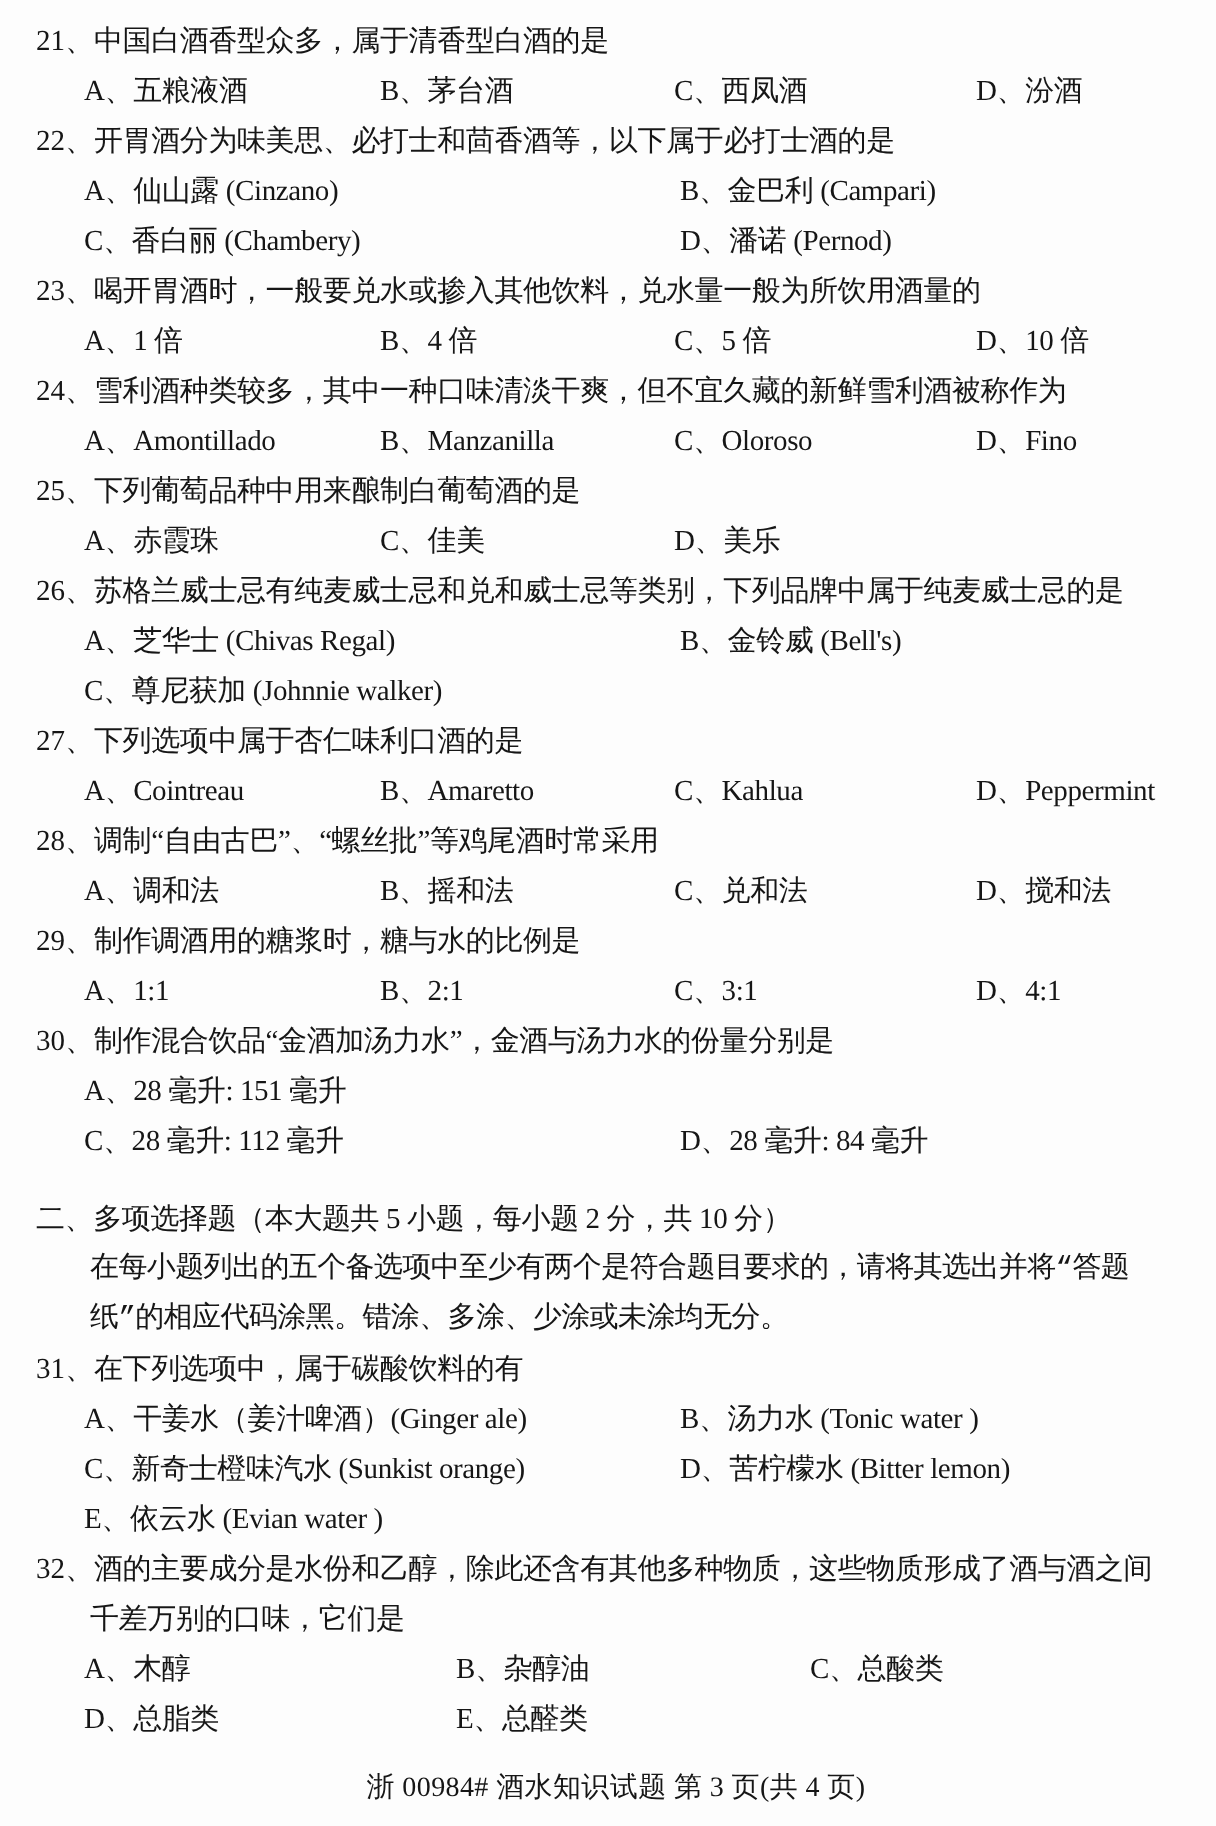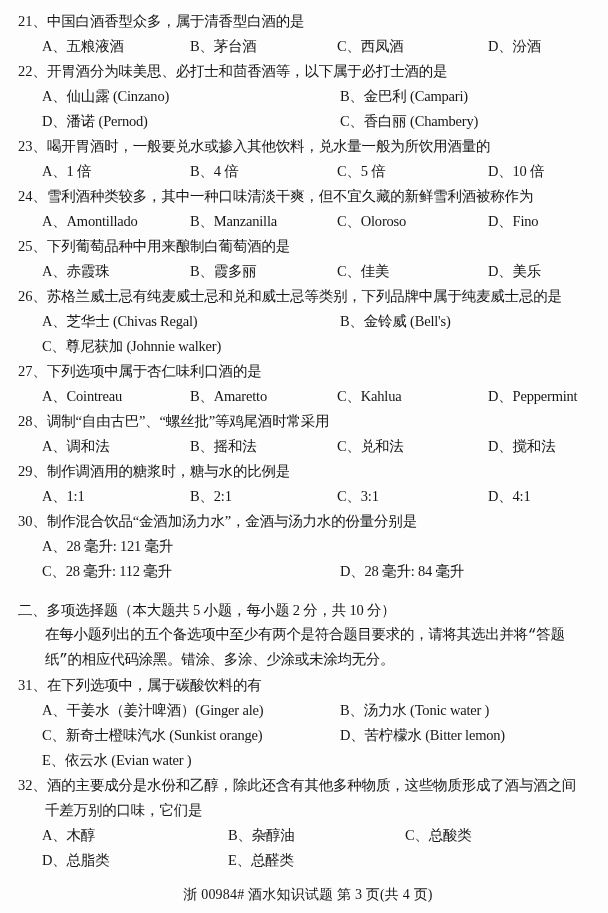--- a/index.html
+++ b/index.html
@@ -66,22 +66,22 @@
           <div class="opt">D、汾酒</div>
         </div>
       </div>
       <div class="question">
         <div class="q-header"><span class="q-num">22、</span><span>开胃酒分为味美思、必打士和茴香酒等，以下属于必打士酒的是</span></div>
         <div class="opt-row cols2">
           <div class="opt">A、仙山露 (Cinzano)</div>
           <div class="opt">B、金巴利 (Campari)</div>
         </div>
         <div class="opt-row cols2">
+          <div class="opt">C、香白丽 (Chambery)</div>
           <div class="opt">D、潘诺 (Pernod)</div>
-          <div class="opt">C、香白丽 (Chambery)</div>
         </div>
       </div>
       <div class="question">
         <div class="q-header"><span class="q-num">23、</span><span>喝开胃酒时，一般要兑水或掺入其他饮料，兑水量一般为所饮用酒量的</span></div>
         <div class="opt-row cols4">
           <div class="opt">A、1 倍</div>
           <div class="opt">B、4 倍</div>
           <div class="opt">C、5 倍</div>
           <div class="opt">D、10 倍</div>
         </div>
@@ -92,21 +92,20 @@
           <div class="opt">A、Amontillado</div>
           <div class="opt">B、Manzanilla</div>
           <div class="opt">C、Oloroso</div>
           <div class="opt">D、Fino</div>
         </div>
       </div>
       <div class="question">
         <div class="q-header"><span class="q-num">25、</span><span>下列葡萄品种中用来酿制白葡萄酒的是</span></div>
         <div class="opt-row cols4">
           <div class="opt">A、赤霞珠</div>
-          <div class="opt">B、霞多丽</div>
           <div class="opt">C、佳美</div>
           <div class="opt">D、美乐</div>
         </div>
       </div>
       <div class="question">
         <div class="q-header"><span class="q-num">26、</span><span>苏格兰威士忌有纯麦威士忌和兑和威士忌等类别，下列品牌中属于纯麦威士忌的是</span></div>
         <div class="opt-row cols2">
           <div class="opt">A、芝华士 (Chivas Regal)</div>
           <div class="opt">B、金铃威 (Bell's)</div>
         </div>
@@ -137,21 +136,21 @@
         <div class="opt-row cols4">
           <div class="opt">A、1:1</div>
           <div class="opt">B、2:1</div>
           <div class="opt">C、3:1</div>
           <div class="opt">D、4:1</div>
         </div>
       </div>
       <div class="question">
         <div class="q-header"><span class="q-num">30、</span><span>制作混合饮品“金酒加汤力水”，金酒与汤力水的份量分别是</span></div>
         <div class="opt-row cols2">
-          <div class="opt">A、28 毫升: 121 毫升</div>
+          <div class="opt">A、28 毫升: 151 毫升</div>
         </div>
         <div class="opt-row cols2">
           <div class="opt">C、28 毫升: 112 毫升</div>
           <div class="opt">D、28 毫升: 84 毫升</div>
         </div>
       </div>
     </div>
 
   <div class="section2">
     <div class="sec-title">二、多项选择题（本大题共 5 小题，每小题 2 分，共 10 分）</div>

